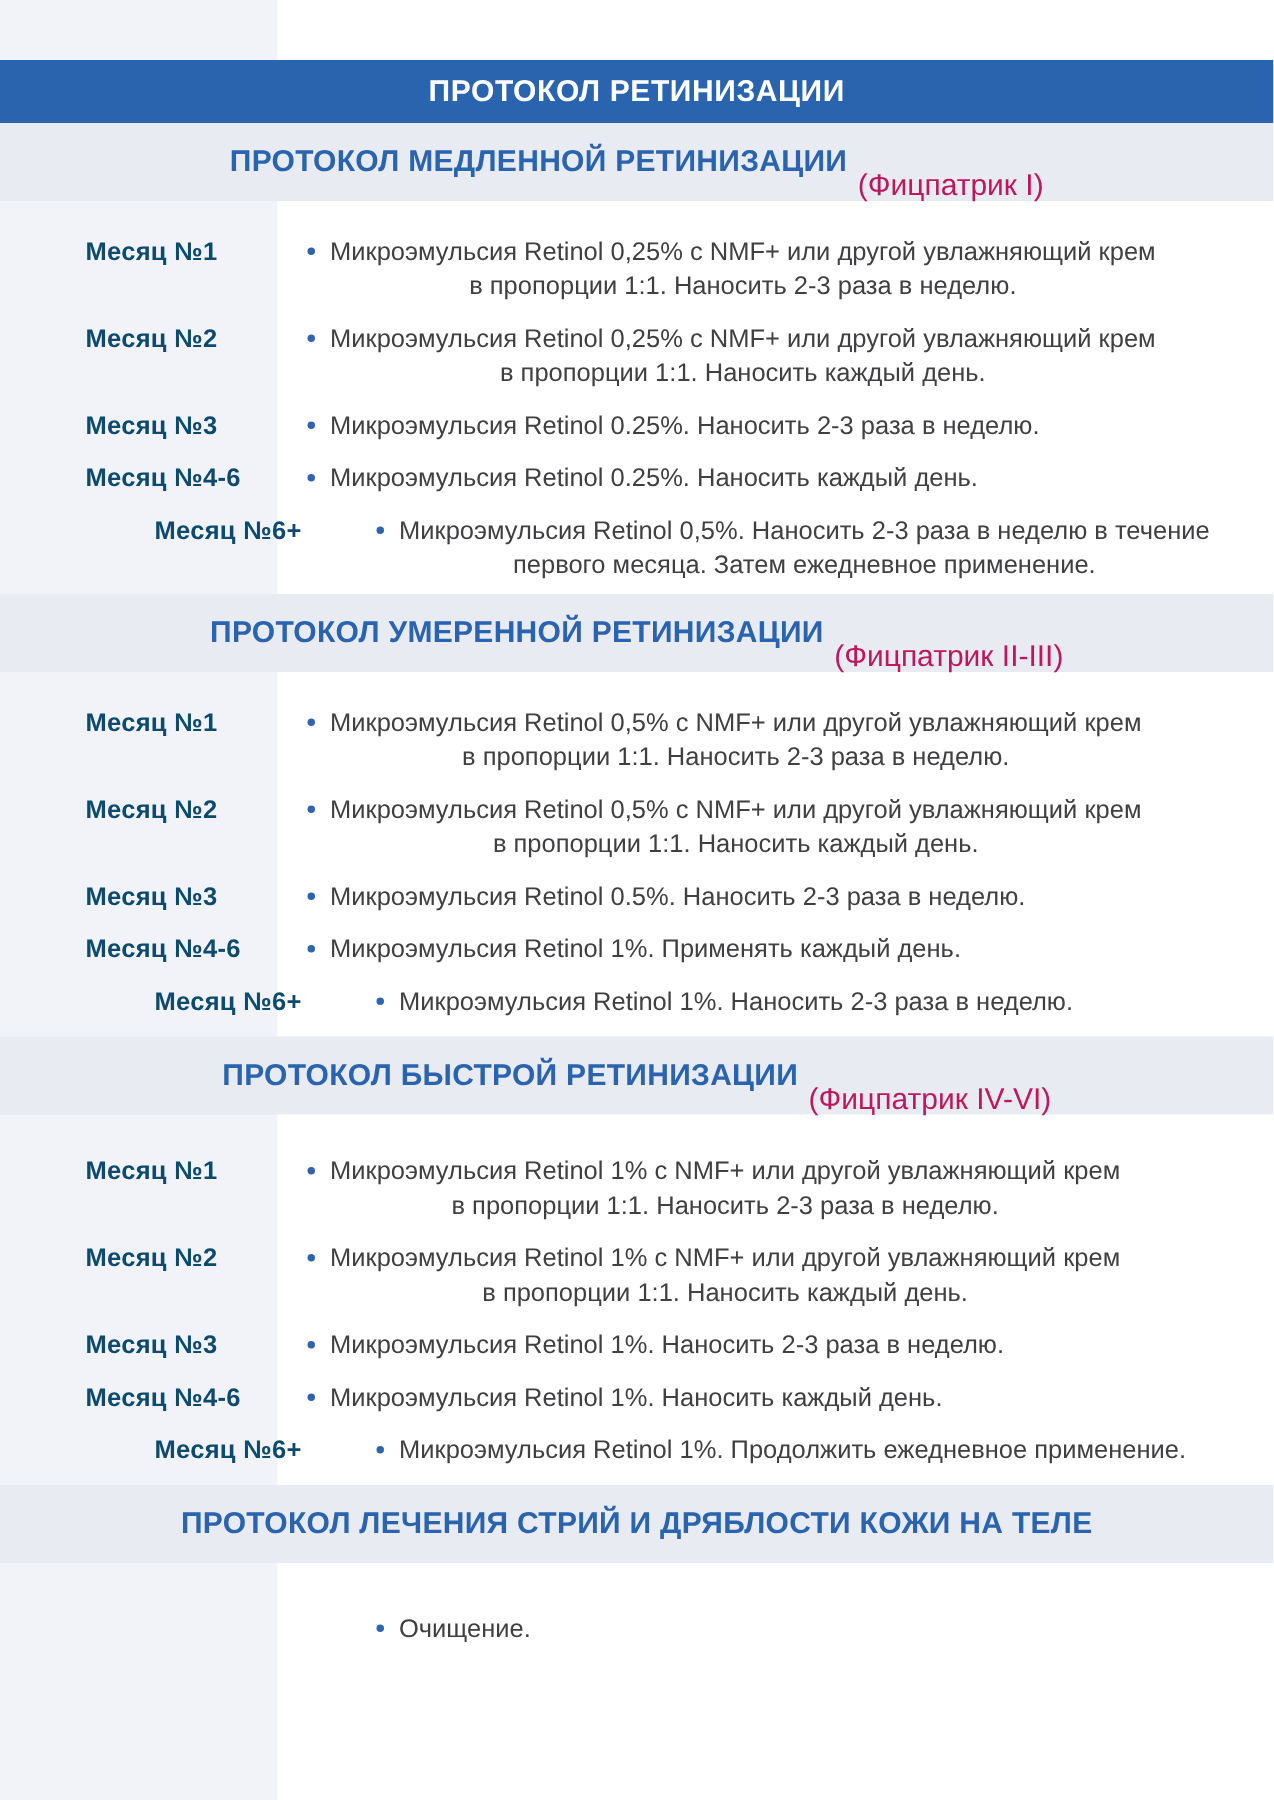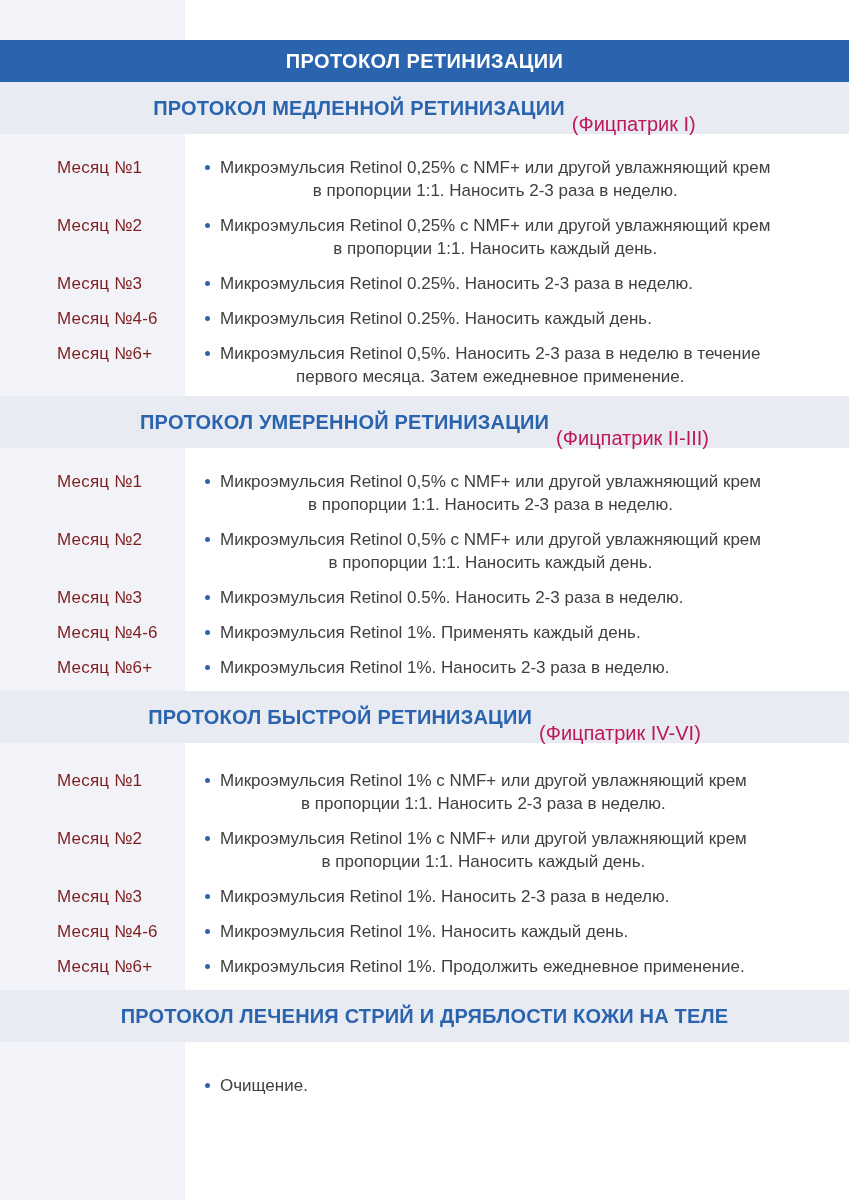--- a/index.html
+++ b/index.html
@@ -37,27 +37,27 @@
     display: flex; align-items: center; justify-content: center;
     gap: 7px;
   }
   .band .h-strong { color: #2A64AE; font-weight: bold; font-size: 20px; letter-spacing: 0.2px; }
   .band .h-note   { color: #be185d; font-weight: normal; font-size: 20px; margin-top: 32px; }
   .rows { padding: 22px 0 8px; }
   .sec-1 .rows { padding: 22px 0 12px; }
   .sec-2 .rows { padding: 26px 0 12px; }
   .sec-3 .rows { padding: 32px 0 0; }
   .row { display: flex; margin-bottom: 12px; }
-  .row:last-child { margin-bottom: 0; }
+  .row:last-child { margin-bottom: 0; padding-left: 46px; }
   .row-label {
     flex: 0 0 185px;
     width: 185px;
     padding-left: 57px;
-    color: #7f1d1d;
-    font-weight: normal;
+    color: #0c4a6e;
+    font-weight: bold;
     font-size: 17px;
     line-height: 23px;
     letter-spacing: 0.2px;
   }
   .row-body { display: flex; margin-left: 20px; text-align: center; }
   .dot {
     flex: 0 0 5px;
     width: 5px; height: 5px;
     border-radius: 50%;
     background: #2E64AE;

